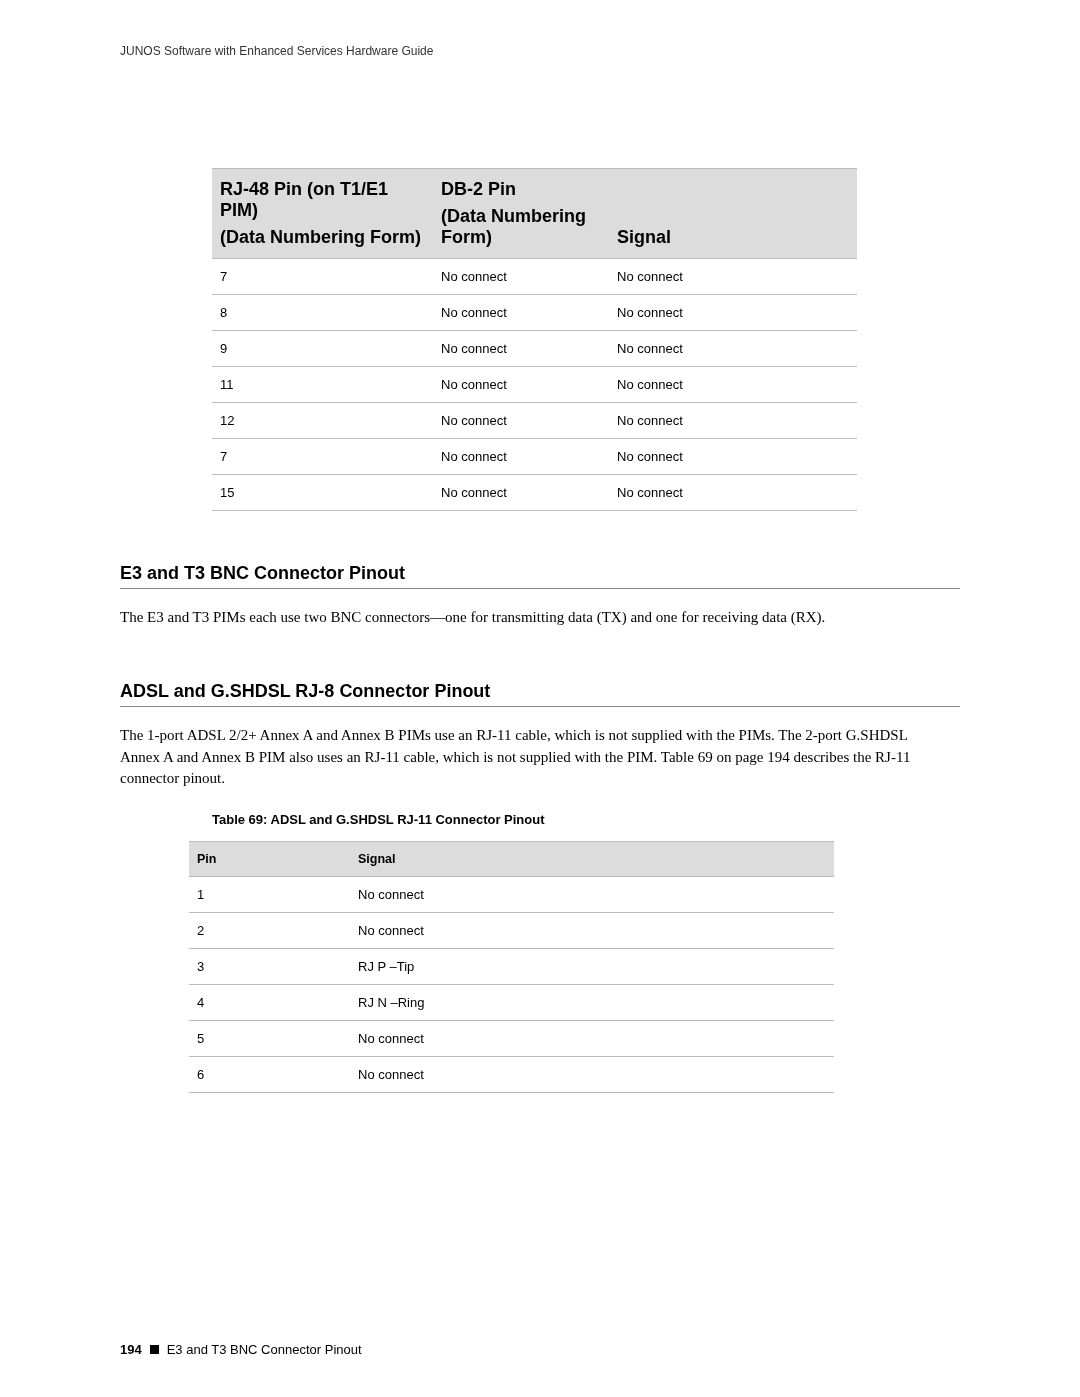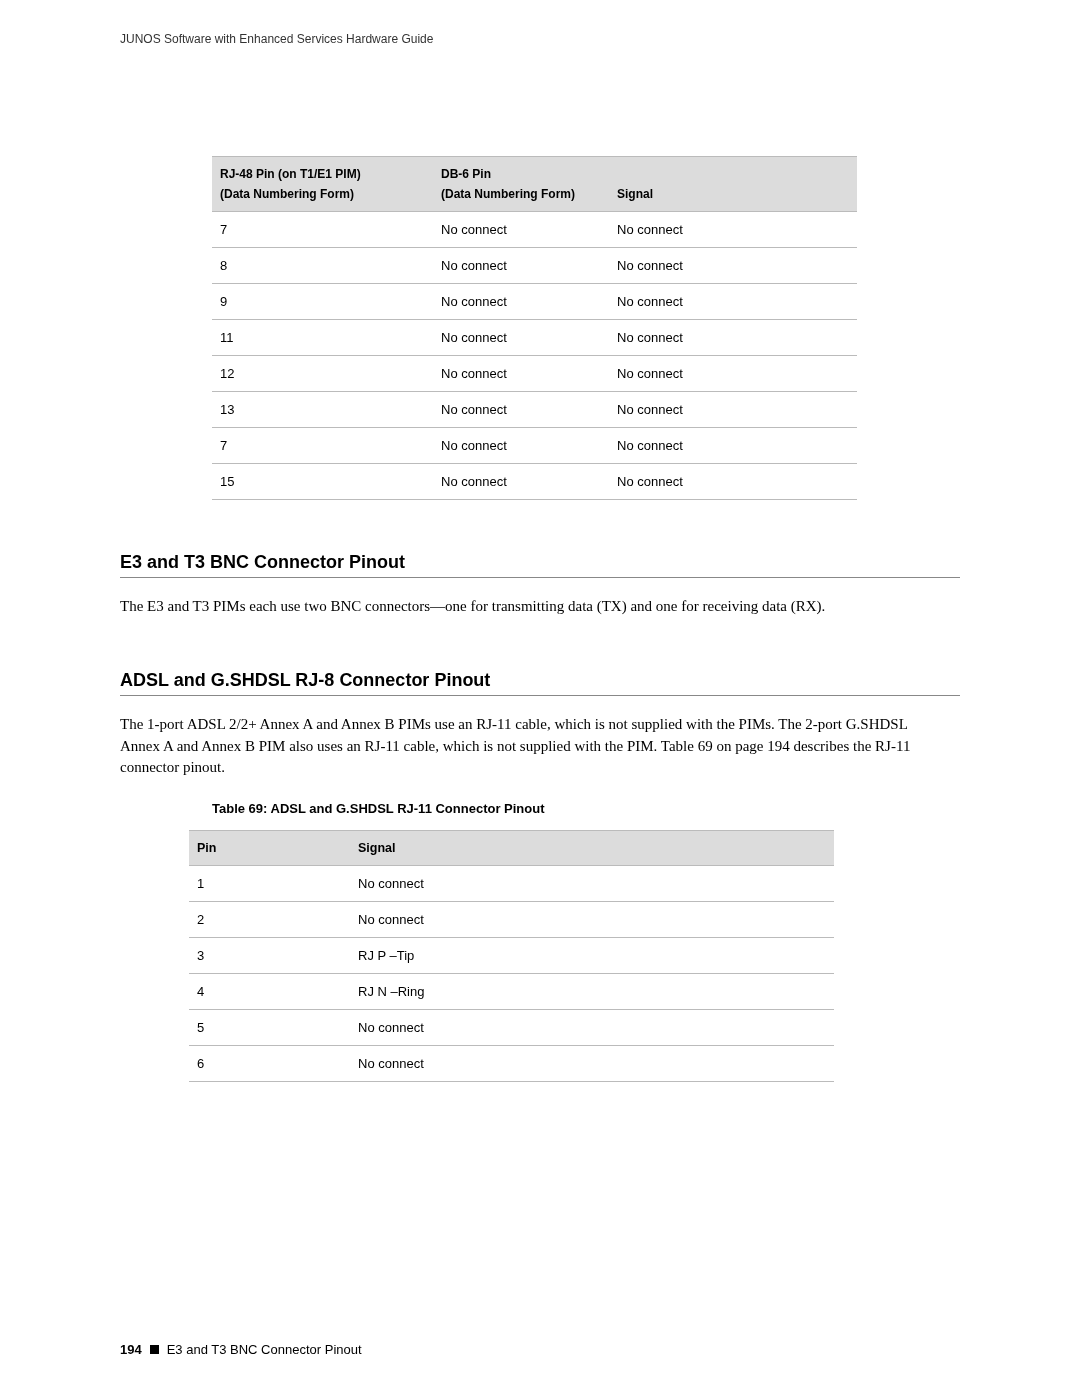--- a/index.html
+++ b/index.html
@@ -7,21 +7,21 @@
     padding: 0;
     font-family: Verdana, Arial, sans-serif;
     background: #fff;
     color: #000;
   }
   .page {
     width: 1080px;
     height: 1397px;
     position: relative;
     box-sizing: border-box;
-    padding: 32px 120px 40px 120px;
+    padding: 44px 120px 40px 120px;
   }
   .header-line {
     font-size: 12px;
     color: #333;
     margin-bottom: 110px;
     white-space: nowrap;
   }
   .table-caption {
     font-size: 13px;
     font-weight: bold;
@@ -34,21 +34,21 @@
   }
   .tbl68 {
     margin-left: 92px;
     width: 645px;
     border-collapse: collapse;
     font-size: 13px;
   }
   .tbl68 th {
     text-align: left;
     font-weight: bold;
-    font-size: 12px;
+    font-size: 18px;
     padding: 10px 8px 10px 8px;
     vertical-align: bottom;
     background: #dcdcdc;
   }
   .tbl68 td {
     padding: 10px 8px;
     border-bottom: 1px solid #bbb;
     vertical-align: top;
   }
   .tbl68 tr.header-row th {
@@ -117,21 +117,21 @@
 
   <table class="tbl68">
     <tbody>
         <tr class="header-row">
       <th style="width:205px;">
         <div>RJ-48 Pin (on T1/E1 PIM)</div>
         <div style="height:6px;"></div>
         <div>(Data Numbering Form)</div>
       </th>
       <th style="width:160px;">
-        <div>DB-6 Pin</div>
+        <div>DB-2 Pin</div>
         <div style="height:6px;"></div>
         <div>(Data Numbering Form)</div>
       </th>
       <th>
         <div style="height:20px;"></div>
         <div>Signal</div>
       </th>
     </tr>
     <tr>
           <td>7</td>
@@ -152,25 +152,20 @@
           <td>11</td>
           <td>No connect</td>
           <td>No connect</td>
         </tr>
     <tr>
           <td>12</td>
           <td>No connect</td>
           <td>No connect</td>
         </tr>
     <tr>
-          <td>13</td>
-          <td>No connect</td>
-          <td>No connect</td>
-        </tr>
-    <tr>
           <td>7</td>
           <td>No connect</td>
           <td>No connect</td>
         </tr>
     <tr>
           <td>15</td>
           <td>No connect</td>
           <td>No connect</td>
         </tr>
   </tbody>

